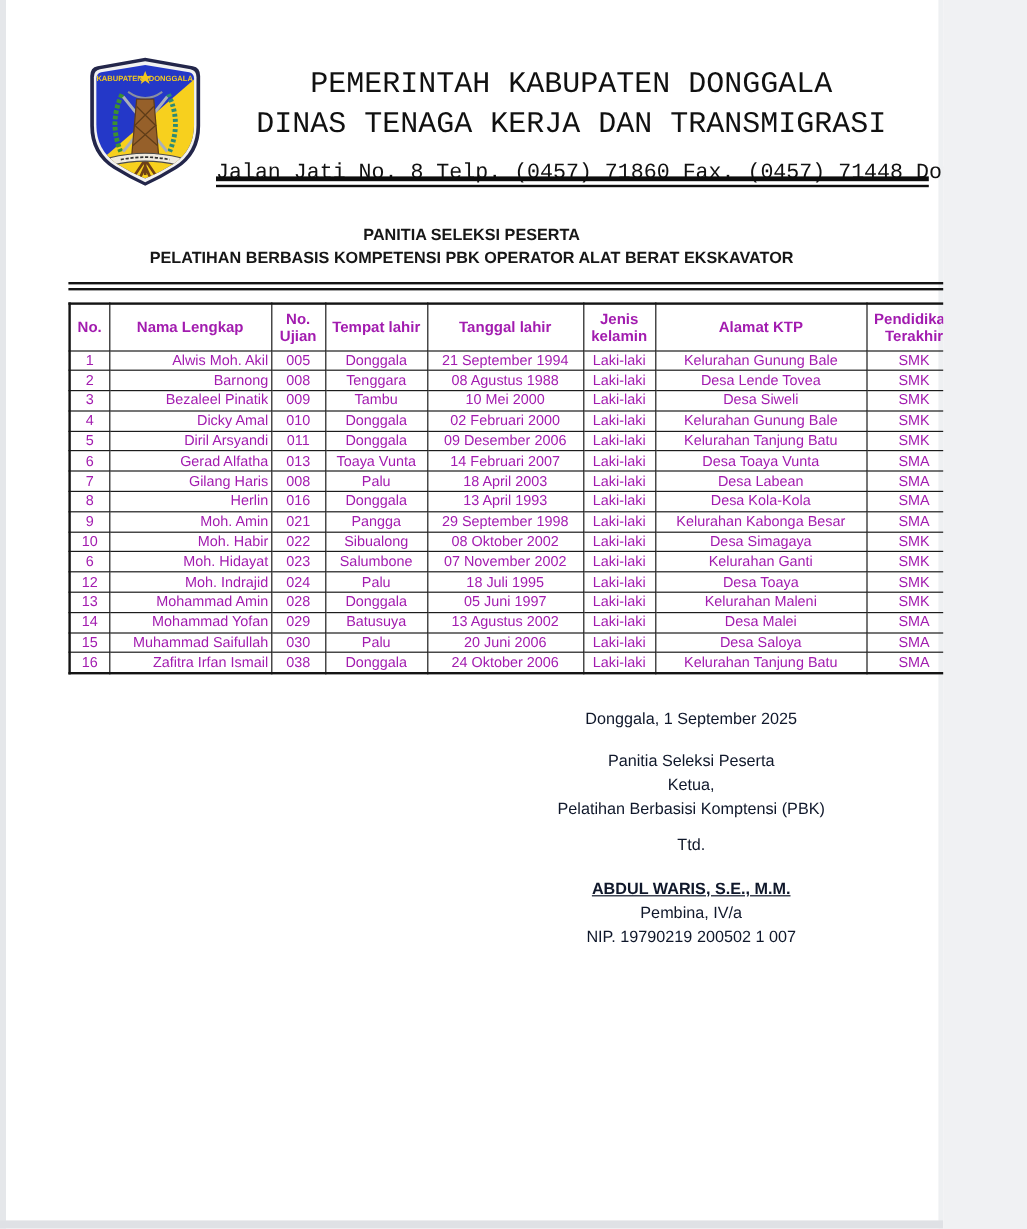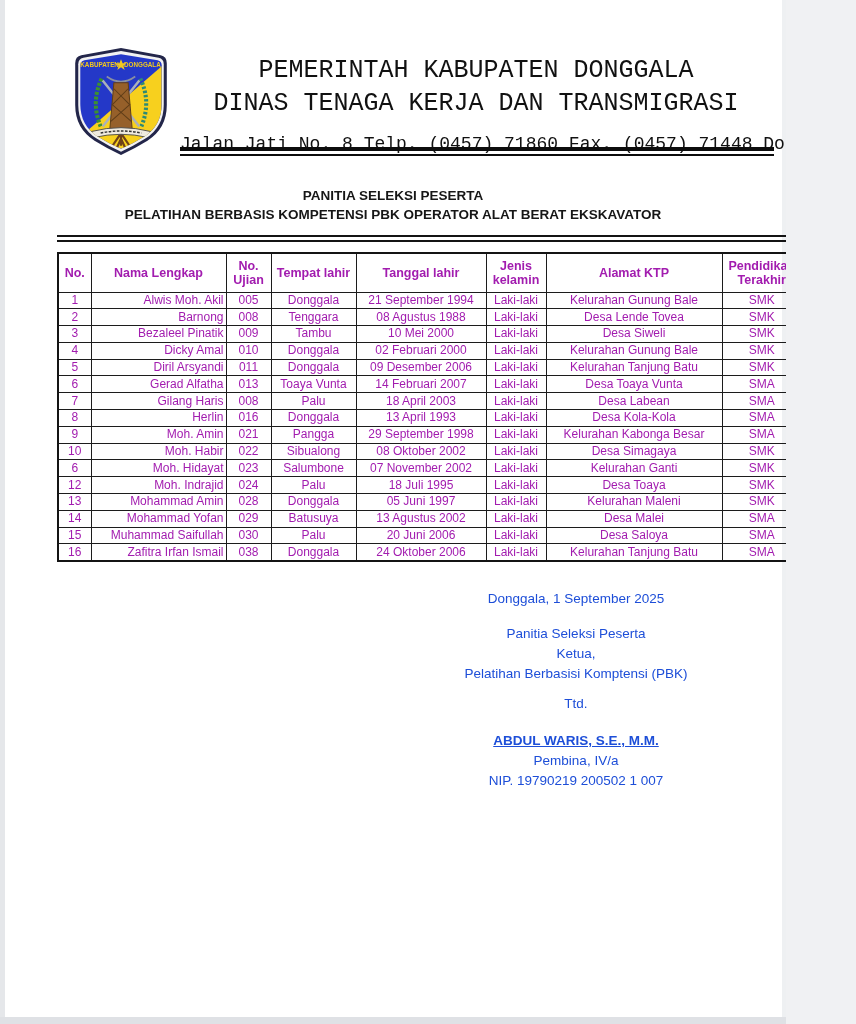--- a/index.html
+++ b/index.html
@@ -70,21 +70,21 @@
     font-size:12.5px; font-weight:bold;
     white-space:pre-line; line-height:14px;
     height:39px;
   }
   table.roster td { height:16.8px; line-height:15px; }
   table.roster td.cell-left { text-align:right; padding-left:18px; }
 
   
   .sig {
     position:absolute; left:420px; top:589px; width:312px;
-    text-align:center; font-size:13.5px; line-height:20px; color:#1d4ed8;
+    text-align:center; font-size:13.5px; line-height:20px; color:#0f172a;
   }
   .sig .gap-s { height:15px; }
   .sig .gap-m { height:10px; }
   .sig .gap-l { height:17px; }
   .sig-name { font-weight:bold; text-decoration:underline; }
 </style>
 </head>
 <body>
 
 <div class="page">

